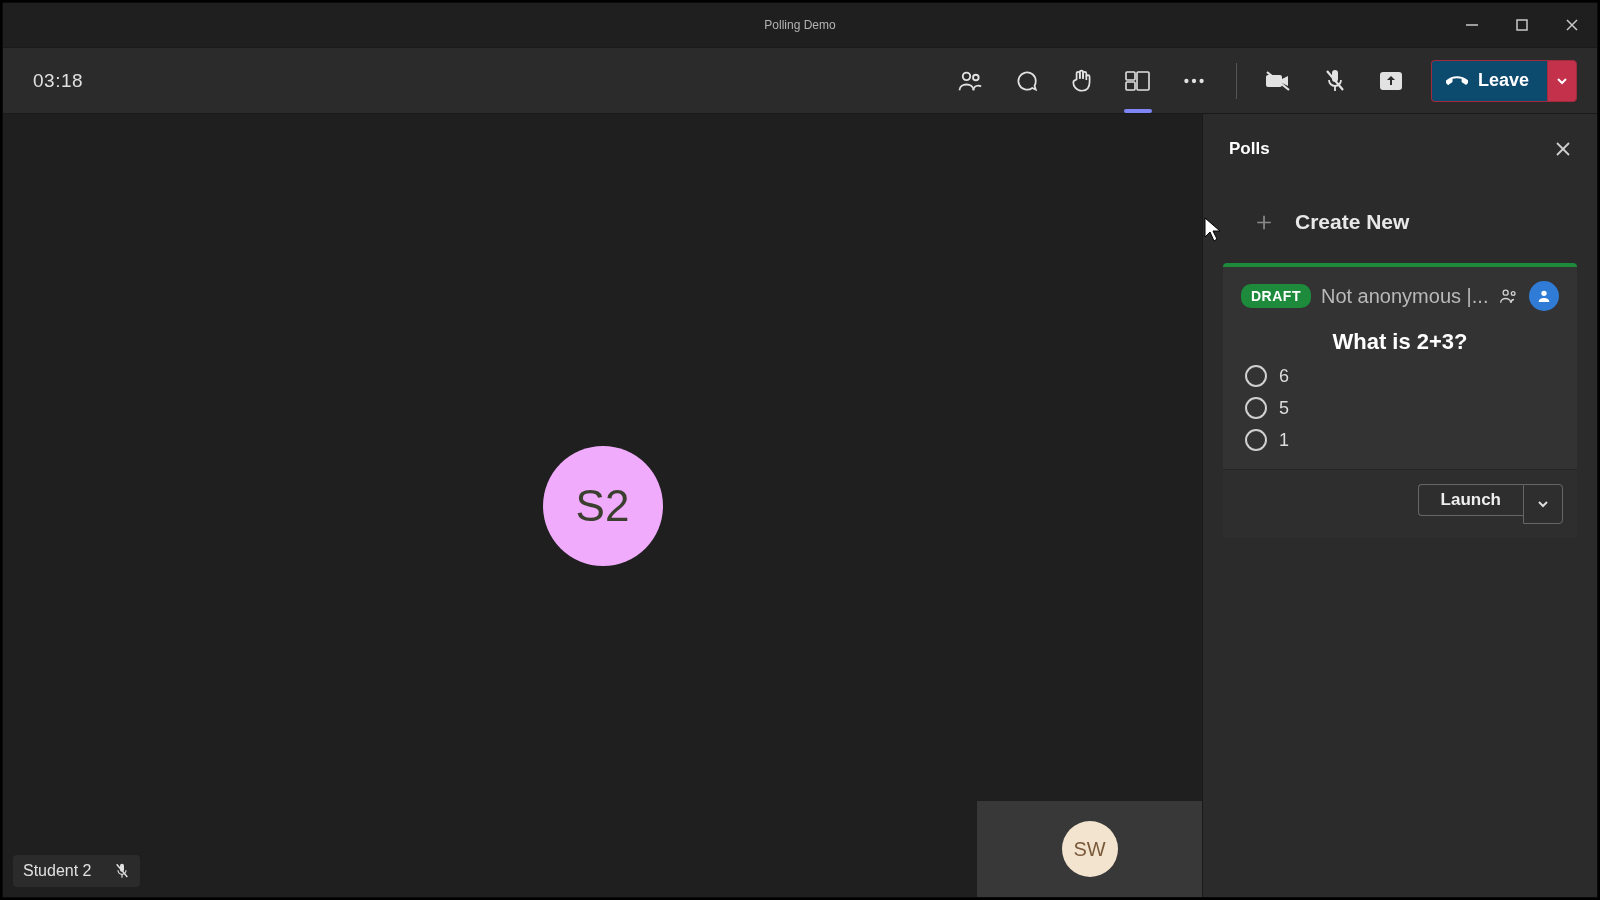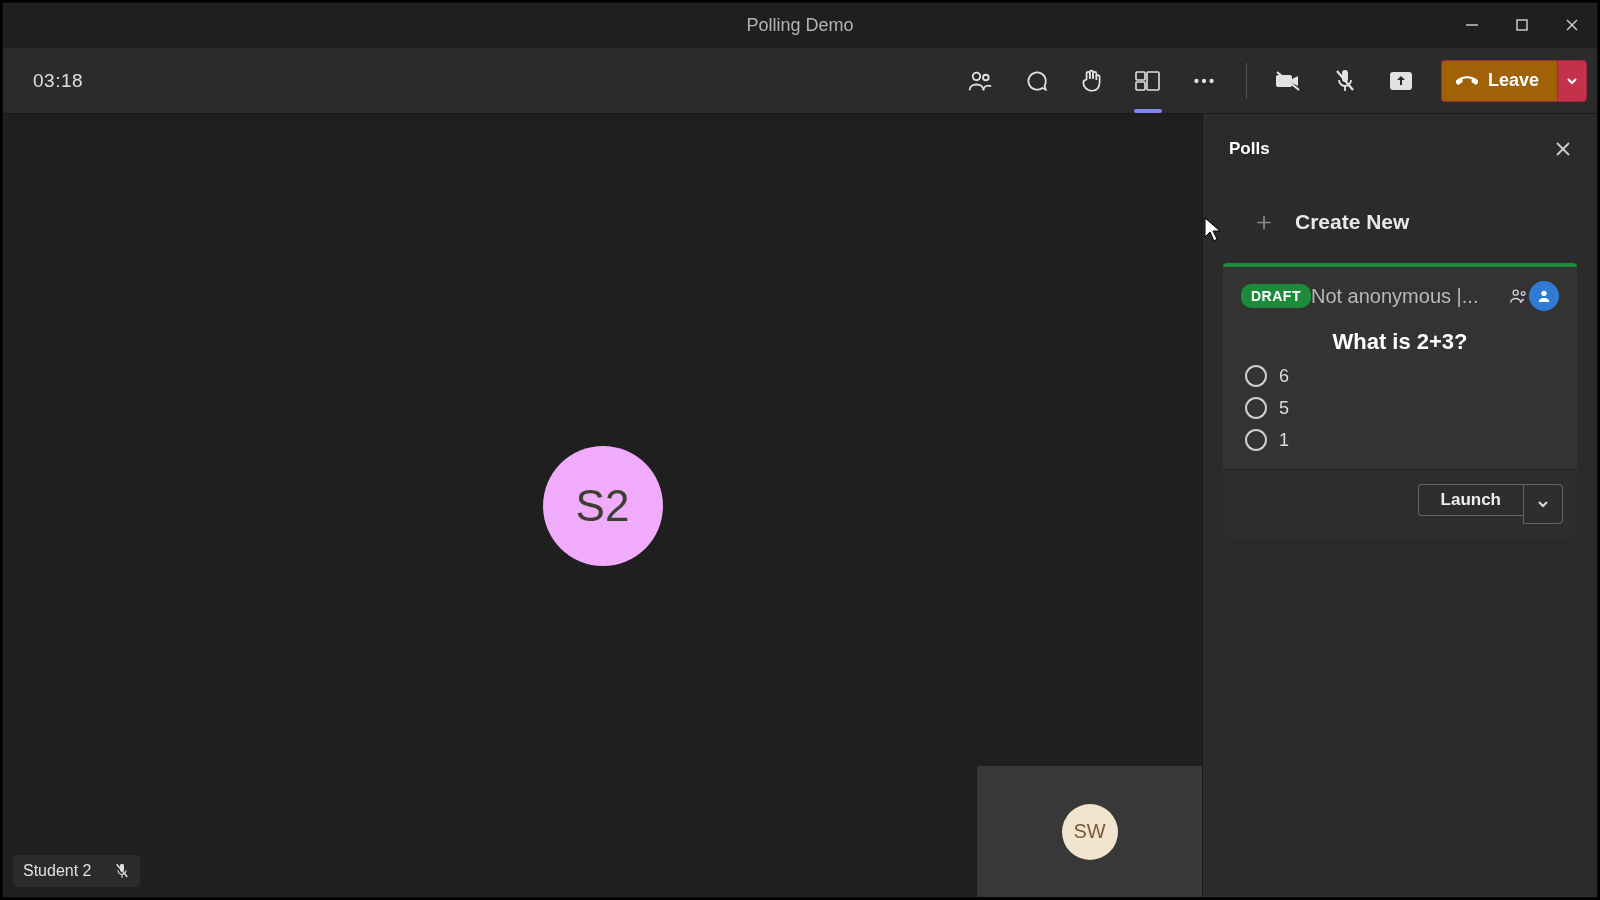--- a/index.html
+++ b/index.html
@@ -4,70 +4,70 @@
 <style>
   * { box-sizing: border-box; margin: 0; padding: 0; }
   html, body { width: 1600px; height: 900px; overflow: hidden; font-family: "Segoe UI", Arial, sans-serif; background:#000; }
   .window {
     position: absolute; left: 2px; top: 2px; right: 2px; bottom: 2px;
     background: #1f1f1f; border: 1px solid #0a0a0a; display:flex; flex-direction:column;
   }
   
   .titlebar {
     height: 44px; background:#1f1f1f; display:flex; align-items:center; justify-content:center;
-    position:relative; color:#b3b3b3; font-size:18px;
+    position:relative; color:#b3b3b3; font-size:12px;
   }
   .titlebar .controls {
     position:absolute; right:0; top:0; height:44px; display:flex; align-items:center;
   }
   .titlebar .controls .ctl {
     width:50px; height:44px; display:flex; align-items:center; justify-content:center;
     color:#c9c9c9; cursor:pointer;
   }
   .titlebar .controls .ctl svg { stroke:#c9c9c9; fill:none; }
   
   .toolbar {
-    height: 67px; background:#2b2b2b; display:flex; align-items:center; padding:0 10px 0 30px;
+    height: 67px; background:#2b2b2b; display:flex; align-items:center; padding:0 20px 0 30px;
     border-top:1px solid #1a1a1a; border-bottom:1px solid #1a1a1a;
   }
   .timer { color:#e0e0e0; font-size:19px; font-weight:400; letter-spacing:0.5px; }
   .toolbar-spacer { flex:1; }
   .tbtn {
     width:56px; height:50px; display:flex; align-items:center; justify-content:center;
     color:#e2e2e2; cursor:pointer; border-radius:4px; position:relative;
   }
   .tbtn.active::after {
     content:""; position:absolute; bottom:-7px; left:14px; right:14px; height:4px;
     background:#7f85f5; border-radius:2px;
   }
   .tsep { width:1px; height:36px; background:#555; margin:0 14px; }
   .leave-wrap { display:flex; margin-left:12px; }
   .leave-btn {
     display:flex; align-items:center; justify-content:center;
-    background:#a16207; color:#fff; font-size:18px; font-weight:600;
+    background:#0c4a6e; color:#fff; font-size:18px; font-weight:600;
     height:42px; padding:0 18px 0 14px; border-radius:4px 0 0 4px;
     border:1px solid #a12a3e; border-right:none; cursor:pointer; gap:10px;
   }
   .leave-caret {
     width:30px; height:42px; background:#c4314b; border:1px solid #a12a3e;
     border-radius:0 4px 4px 0; display:flex; align-items:center; justify-content:center;
     cursor:pointer;
   }
   .leave-btn svg { fill:#fff; }
   
   .main { flex:1; display:flex; min-height:0; }
   .stage { flex:1; position:relative; background:#1f1f1f; }
   .avatar-big {
     position:absolute; left:50%; top:50%; transform:translate(-50%,-50%);
     width:120px; height:120px; border-radius:50%; background:#f0abfc;
     display:flex; align-items:center; justify-content:center;
     color:#3b3f2f; font-size:44px; font-weight:400;
   }
   .self-tile {
-    position:absolute; right:0; bottom:0; width:225px; height:131px;
+    position:absolute; right:0; bottom:0; width:225px; height:96px;
     background:#383838; display:flex; align-items:center; justify-content:center;
   }
   .self-tile .avatar-small {
     width:56px; height:56px; border-radius:50%; background:#f3e4d0;
     display:flex; align-items:center; justify-content:center;
     color:#7a5a3a; font-size:20px; font-weight:500;
   }
   .name-pill {
     position:absolute; left:10px; bottom:10px;
     background:#2b2b2b; border-radius:4px; height:32px;
@@ -91,21 +91,21 @@
     color:#e8e8e8; font-size:21px; font-weight:600; cursor:pointer;
     margin:10px 0 14px 0;
   }
   .create-new .plus { color:#8a8a8a; font-size:26px; font-weight:300; }
   .poll-card {
     margin:0 20px; background:#333333; border-radius:4px; overflow:hidden;
     border-top:4px solid #1d8b3b;
   }
   .poll-card-inner { padding:0 0 0 0; }
   .poll-meta {
-    display:flex; align-items:center; padding:14px 18px 0 18px;
+    display:flex; align-items:center; gap:10px; padding:14px 18px 0 18px;
   }
   .badge-draft {
     background:#1d8b3b; color:#fff; font-size:14px; font-weight:700;
     padding:4px 10px; border-radius:10px; letter-spacing:0.5px;
   }
   .meta-text { color:#b9b9b9; font-size:20px; flex:1; overflow:hidden; text-overflow:ellipsis; white-space:nowrap; }
   .meta-people { color:#d0d0d0; }
   .author-avatar {
     width:30px; height:30px; border-radius:50%; background:#2f7bd6;
     display:flex; align-items:center; justify-content:center; color:#fff;

